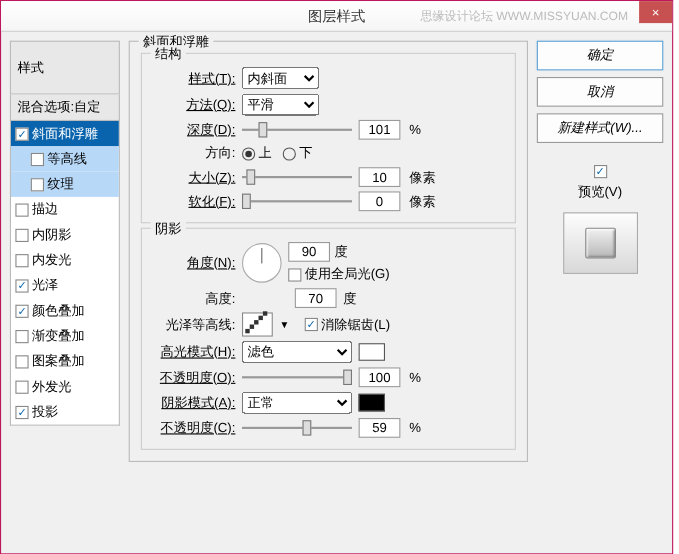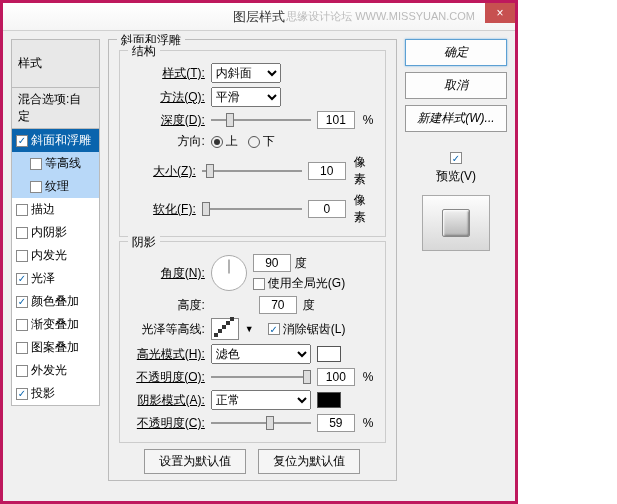--- a/index.html
+++ b/index.html
@@ -1,17 +1,17 @@
 <!DOCTYPE html>
 <html><head>
 <meta charset="utf-8">
 <style>
 * { box-sizing: border-box; font-family: "Microsoft YaHei", SimSun, sans-serif; font-size: 12px; }
 body { margin: 0; background: #fff; }
-.window { width: 518px; height: 504px; background: #f0f0f0; border: 3px solid #be185d; position: relative; }
+.window { width: 612px; height: 504px; background: #f0f0f0; border: 1px solid #be185d; position: relative; }
 .titlebar { height: 28px; background: linear-gradient(#fff,#f5f5f5); border-bottom: 1px solid #d0d0d0; display: flex; align-items: center; justify-content: center; position: relative; }
 .title { font-size: 13px; color: #333; }
 .watermark { position: absolute; right: 40px; top: 6px; color: #bbb; font-size: 11px; text-align: right; }
 .close-btn { position: absolute; right: 0; top: 0; width: 30px; height: 20px; background: #c75050; color: #fff; display: flex; align-items: center; justify-content: center; cursor: pointer; }
 .body { display: flex; padding: 8px; gap: 8px; height: calc(100% - 28px); }
 .styles-panel { width: 100px; }
 .styles-header { background: #e8e8e8; border: 1px solid #bbb; padding: 15px 6px; }
 .styles-sub { background: #e8e8e8; border: 1px solid #bbb; border-top: none; padding: 3px 6px; }
 .styles-list { border: 1px solid #bbb; border-top: none; background: #fff; }
 .list-item { padding: 3px 4px; display: flex; align-items: center; gap: 3px; cursor: pointer; }
@@ -232,24 +232,20 @@
             <span class="row-label">不透明度(C):</span>
             <div class="slider">
                 <div class="slider-track"></div>
                 <div class="slider-thumb" style="left:55%"></div>
               </div>
             <input class="num-input" value="59" style="">
             <span class="unit">%</span>
           </div>
         </div>
 
-        <div class="btn-row">
-          <button class="btn">设置为默认值</button>
-          <button class="btn">复位为默认值</button>
-        </div>
       </div>
     </div>
 
     <div class="right-panel">
       <button class="rbtn primary">确定</button>
       <button class="rbtn">取消</button>
       <button class="rbtn">新建样式(W)...</button>
       <label class="preview-chk">
         <span class="chk checked"></span>
         <span>预览(V)</span>

